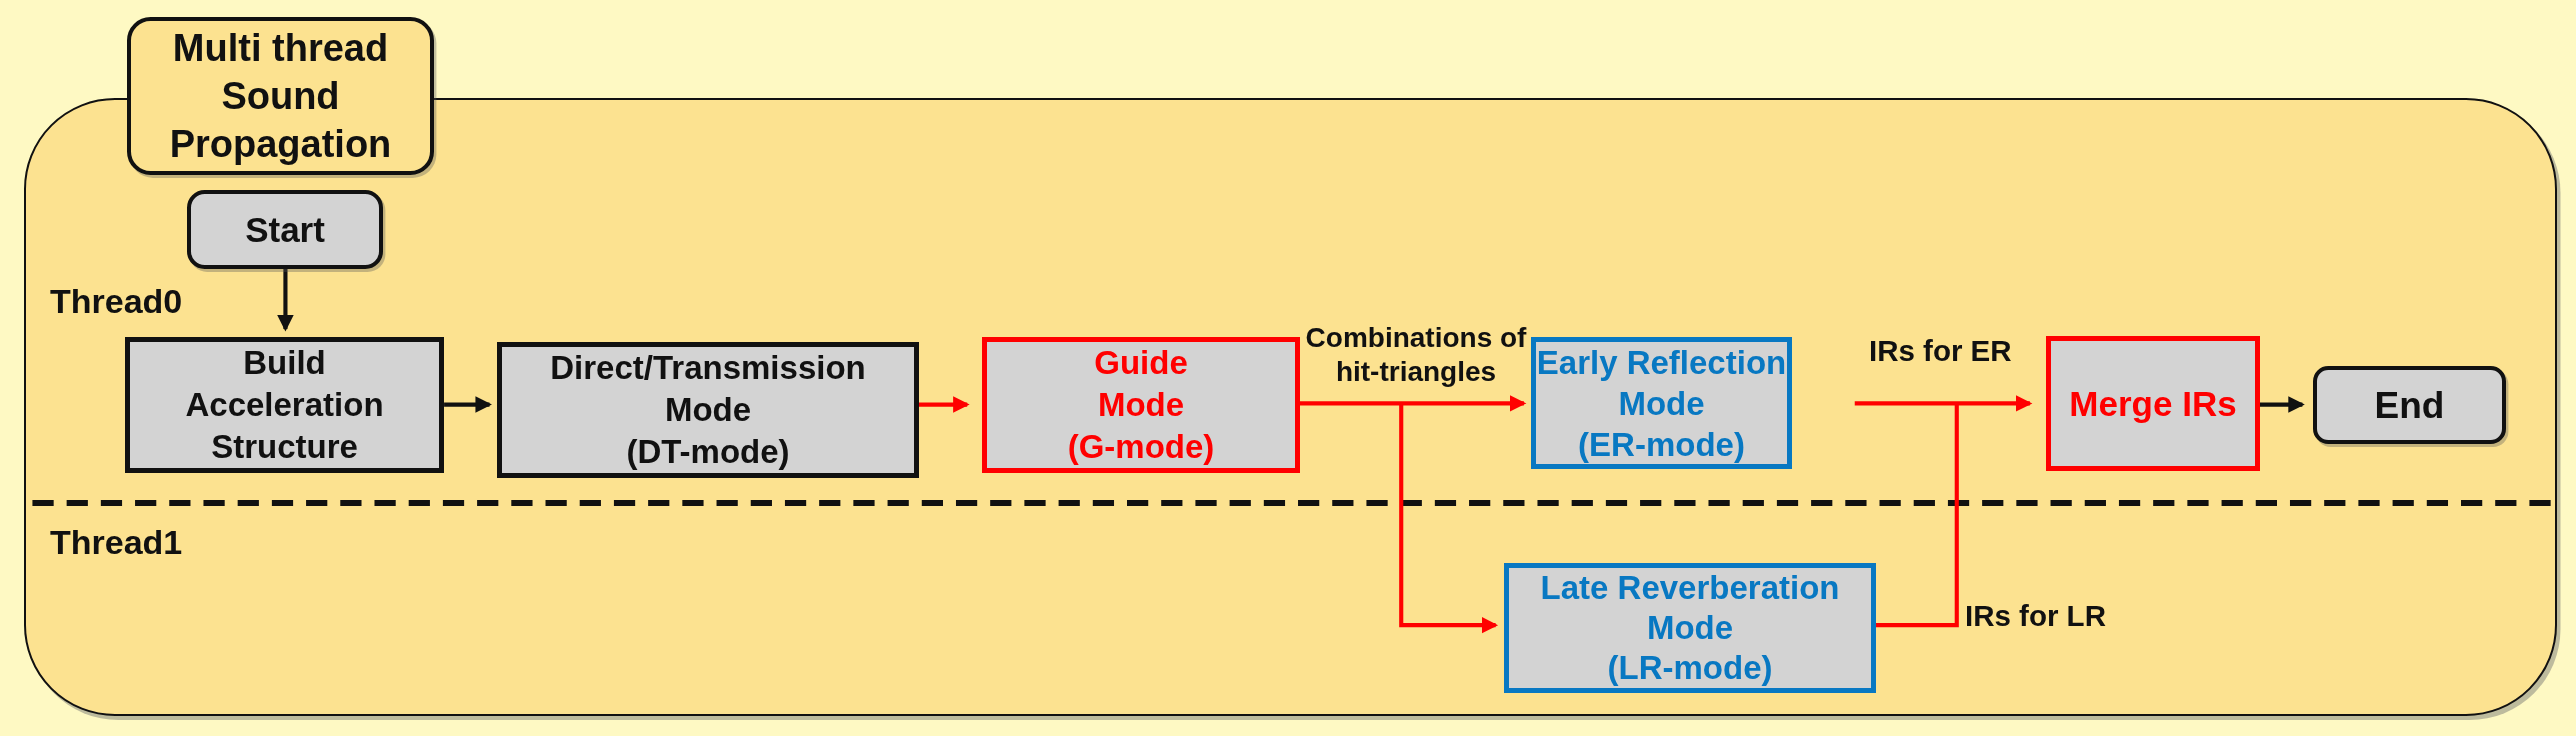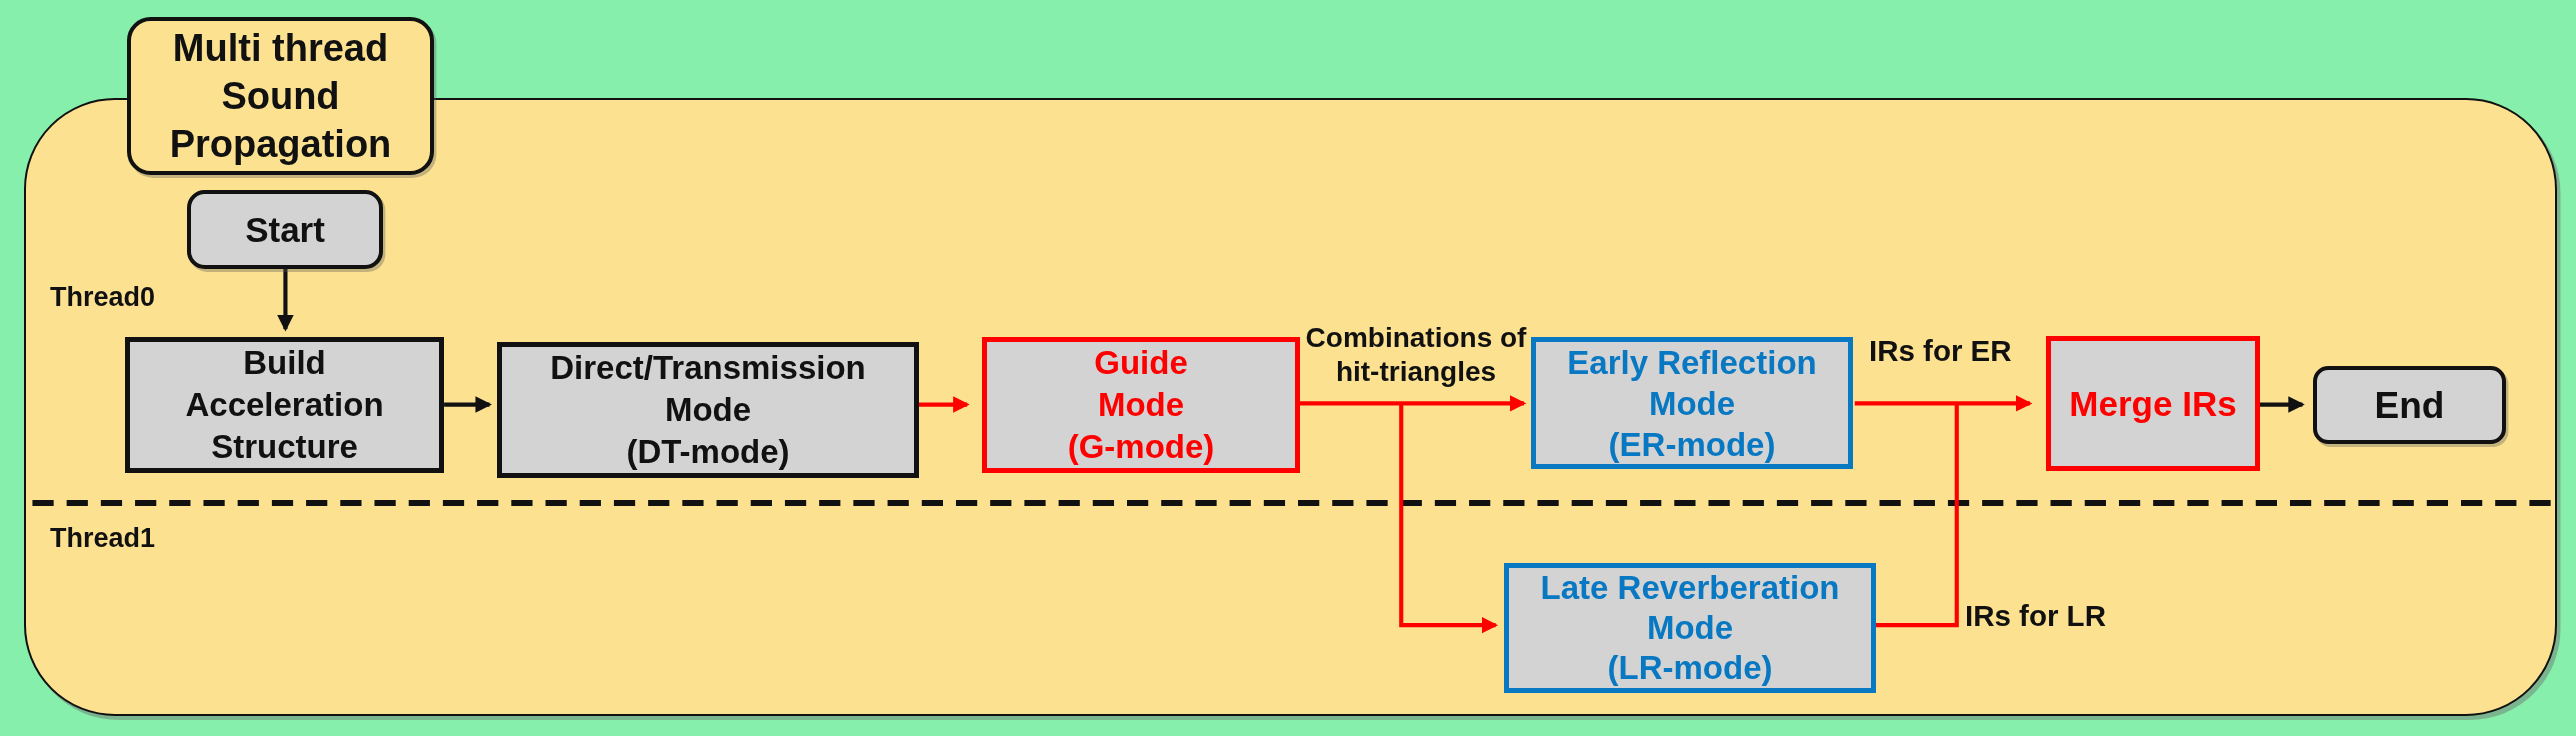--- a/index.html
+++ b/index.html
@@ -1,16 +1,16 @@
 <!DOCTYPE html>
 <html style="font-size:9.4px"><head>
 <meta charset="utf-8">
 <style>
   html,body{margin:0;padding:0;background:#ffffff;}
-  .canvas{position:relative;width:2576px;height:736px;background:#86efac;overflow:hidden;
+  .canvas{position:relative;width:2576px;height:736px;background:#fef9c3;overflow:hidden;
           font-family:"Liberation Sans","DejaVu Sans",sans-serif;font-weight:bold;color:#111;}
 
   .container{position:absolute;left:23.6px;top:98px;width:2533px;height:618px;
              box-sizing:border-box;background:#FCE290;border:2.9px solid #111;border-radius:91px;
              box-shadow:3.5px 4.1px 0 rgba(110,110,110,0.45);}
 
   svg.wires{position:absolute;left:0;top:0;z-index:5;}
 
   .node{position:absolute;box-sizing:border-box;display:flex;align-items:center;justify-content:center;
         text-align:center;white-space:pre-line;background:#D3D3D3;border:5.3px solid #111;color:#111;
@@ -19,27 +19,27 @@
   .rounded{border-radius:17.7px;border-width:4.1px;box-shadow:2.4px 2.9px 0 rgba(90,90,90,0.35);}
   .red-node{border-color:#FF0000;color:#FF0000;margin-left:8px;}
   .blue-node{border-color:#0878C2;color:#0878C2;border-width:5.9px;}
 
   .title-box{left:127px;top:16.5px;width:307px;height:158px;border-radius:23.6px;border-width:4.1px;
              font-size:38px;line-height:48px;z-index:20;}
   .start-box{left:187px;top:190px;width:196px;height:79px;font-size:35px;z-index:20;}
   .build-box{left:125px;top:337px;width:319px;height:136px;line-height:42px;}
   .dt-box{left:497px;top:342px;width:422px;height:136px;line-height:42px;}
   .g-box{left:974px;top:337px;width:318px;height:136px;line-height:42px;}
-  .er-box{left:1531px;top:337px;width:322px;height:132px;line-height:41px;}
+  .er-box{left:1531px;top:337px;width:261px;height:132px;line-height:41px;}
   .merge-box{left:2038px;top:336px;width:214px;height:135px;font-size:35px;}
   .end-box{left:2313px;top:366px;width:193px;height:78px;font-size:37px;border-radius:15.3px;border-width:4.7px;}
   .lr-box{left:1504px;top:563px;width:372px;height:130px;line-height:40px;align-items:flex-end;}
 
   .floating-label{position:absolute;z-index:8;color:#111;font-weight:bold;}
-  .thread-label{font-size:27px;}
+  .thread-label{font-size:34px;}
   .thread0{left:50px;top:282px;}
   .thread1{left:50px;top:523px;}
   .combinations{left:1289px;top:321px;width:254px;text-align:center;font-size:28px;line-height:34px;white-space:pre-line;}
   .irs-er{left:1869px;top:334px;font-size:29.5px;}
   .irs-lr{left:1965px;top:599px;font-size:29.5px;}
 </style>
 </head>
 <body>
 
 <div class="canvas">

